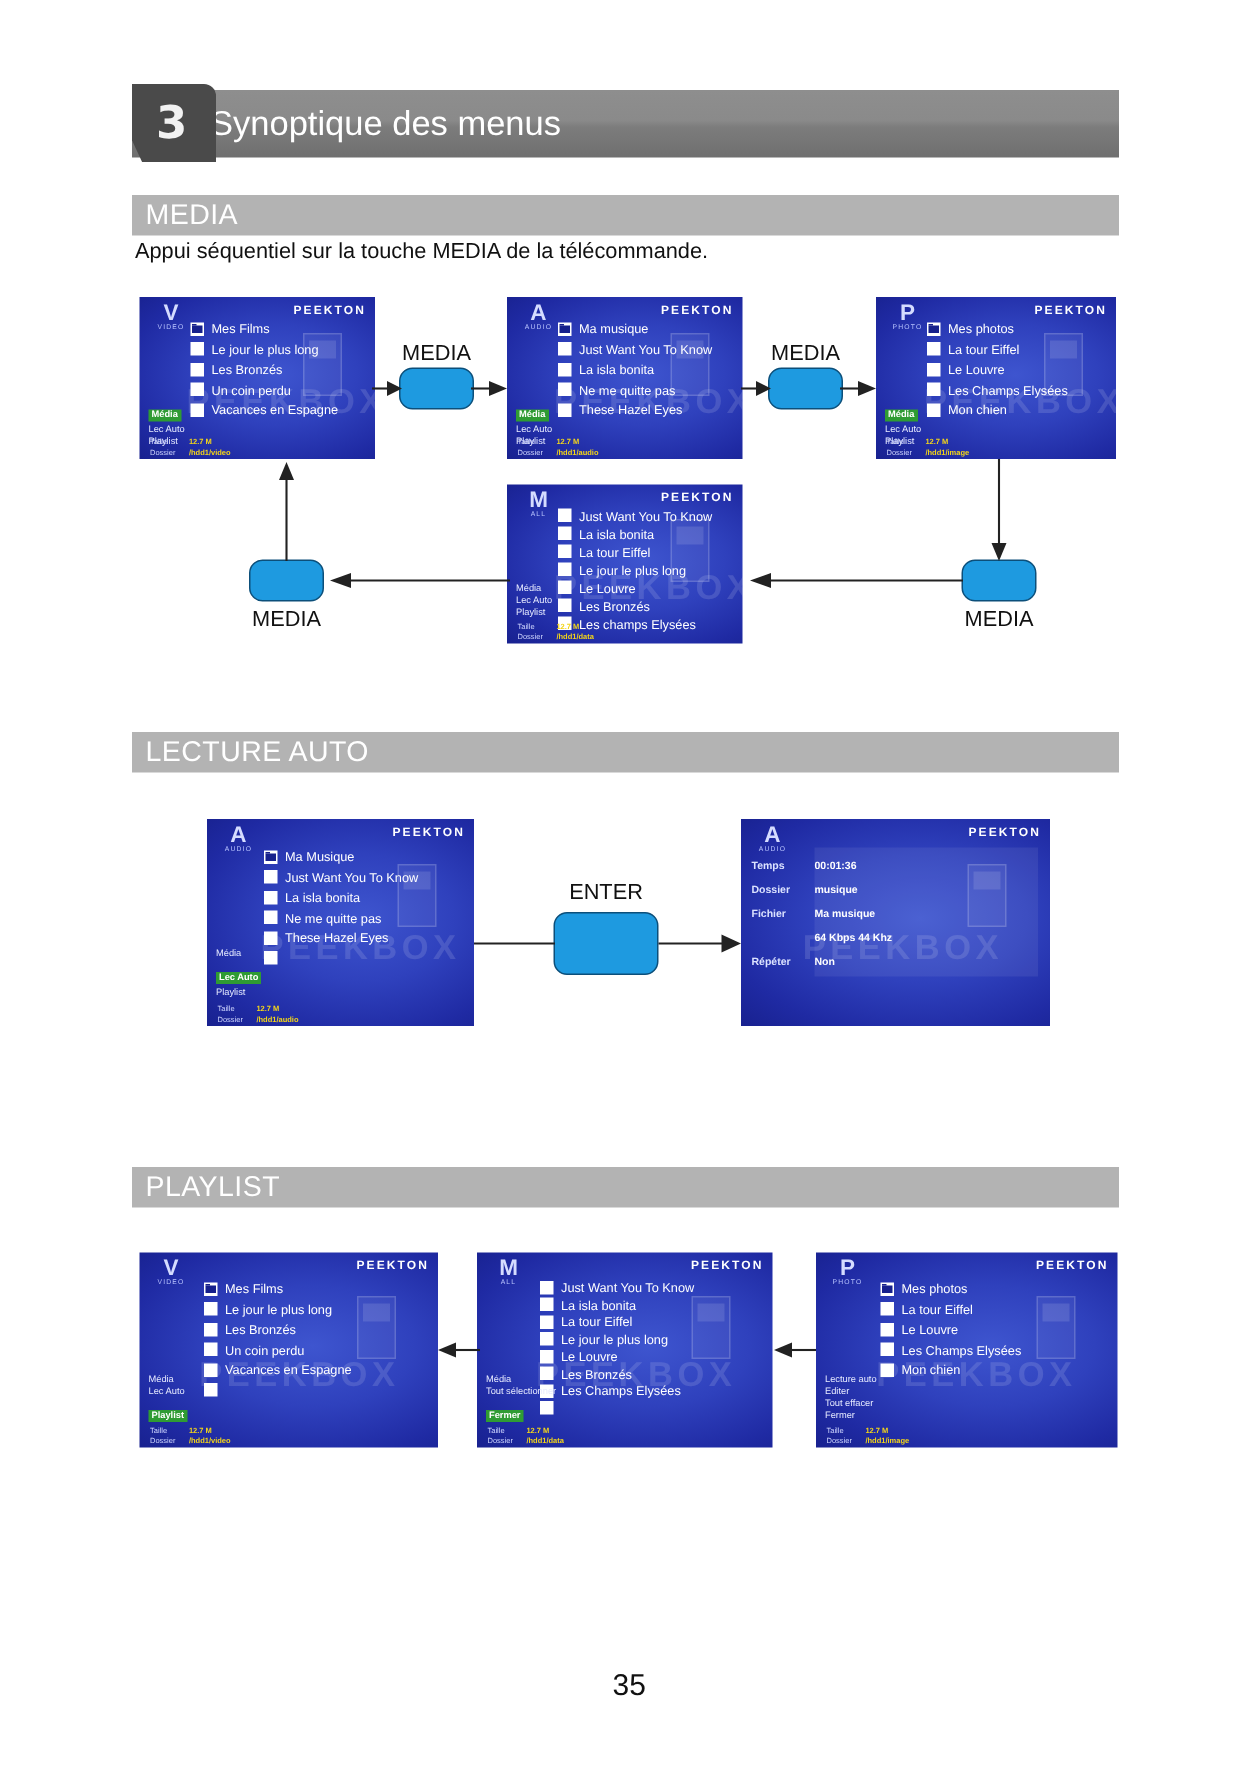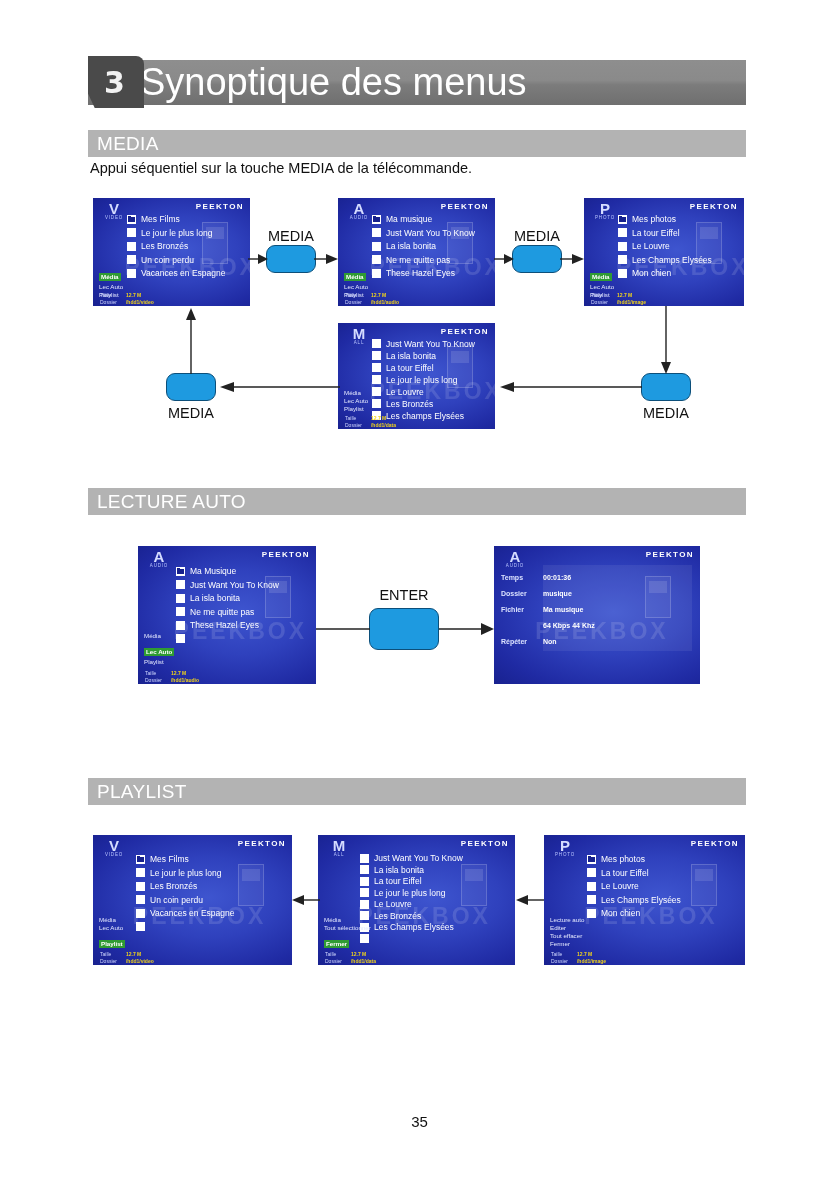--- a/index.html
+++ b/index.html
@@ -27,21 +27,21 @@
     font-size: 30px; font-weight: bold;
     display: flex; align-items: center; justify-content: center;
     border-radius: 0 8px 0 0;
     letter-spacing: -1px;
     clip-path: polygon(0 0, 100% 0, 100% 100%, 12% 100%, 0 72%);
     z-index: 3;
     font-family: "DejaVu Sans", sans-serif;
   }
   .chapter-badge .arrowish { position:relative; left:-2px; }
   .chapter-title {
-    color: #ffffff; font-size: 38px; font-weight: normal;
+    color: #ffffff; font-size: 23px; font-weight: normal;
     margin-left: 52px; letter-spacing: 0px;
   }
 
   
   .section-bar {
     position: absolute; left: 88px;
     width: 658px; height: 27px;
     background: #b3b3b3;
     display: flex; align-items: center;
   }
@@ -141,21 +141,21 @@
   .btn-label {
     position:absolute;
     font-size: 14.5px; color:#111; text-align:center;
   }
 
   
   .arrow-svg { position:absolute; overflow:visible; }
 
   .page-number {
     position:absolute; left:0; right:0; top:1113px;
-    text-align:center; font-size:15px; color:#111;
+    text-align:center; font-size:20px; color:#111;
   }
 </style>
 </head>
 <body>
 
 <div class="chapter-header">
   <span class="chapter-title">Synoptique des menus</span>
 </div>
 <div class="chapter-badge">
   <span class="arrowish">3</span>

